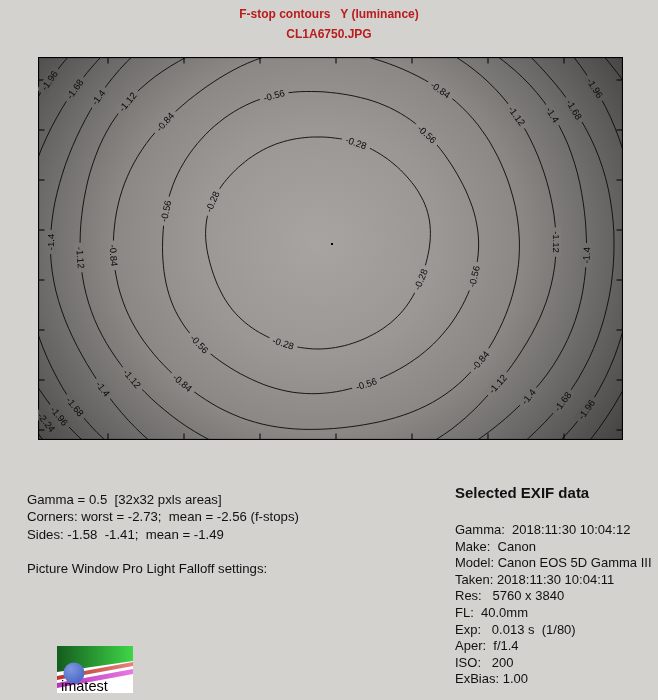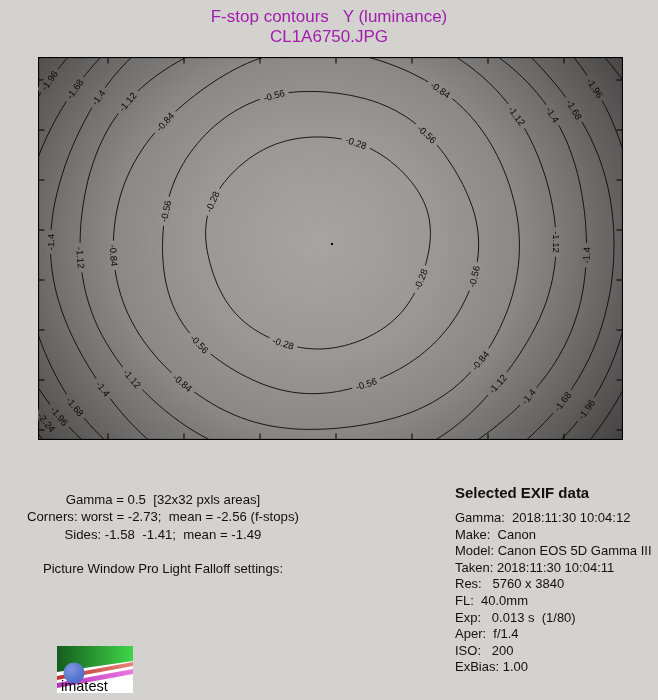--- a/index.html
+++ b/index.html
@@ -1,27 +1,27 @@
 <!DOCTYPE html>
 <html><head>
 <meta charset="utf-8">
 <style>
   html,body{margin:0;padding:0;}
   body{font-family:"Liberation Sans",sans-serif;}
   #canvas{position:relative;width:658px;height:700px;background:#d4d2cf;overflow:hidden;}
-  .title-line{position:absolute;left:0;width:658px;text-align:center;font-weight:normal;
-              font-size:17px;color:#a21caf;white-space:pre;}
+  .title-line{position:absolute;left:0;width:658px;text-align:center;font-weight:bold;
+              font-size:12px;color:#b91c1c;white-space:pre;}
   #title1{top:7px;}
   #title2{top:27px;}
   #plot{position:absolute;left:38px;top:57px;width:585px;height:383px;}
   #plot svg{display:block;}
-  #stats{position:absolute;left:27px;top:491px;font-size:13.2px;color:#111;text-align:center;}
+  #stats{position:absolute;left:27px;top:491px;font-size:13.2px;color:#111;}
   #stats div{white-space:pre;line-height:17.3px;min-height:17.3px;}
   #exif{position:absolute;left:455px;top:484px;color:#111;}
-  #exif-title{font-size:15px;font-weight:bold;white-space:pre;margin-bottom:9px;}
+  #exif-title{font-size:15px;font-weight:bold;white-space:pre;margin-bottom:21px;}
   .exif-row{font-size:13px;line-height:16.6px;white-space:pre;}
   #logo{position:absolute;left:22px;top:646px;width:76px;height:47px;padding-left:35px;}
 </style>
 </head>
 <body>
 
 <div id="canvas">
 
   <div id="title1" class="title-line">F-stop contours   Y (luminance)</div>
   <div id="title2" class="title-line">CL1A6750.JPG</div>

